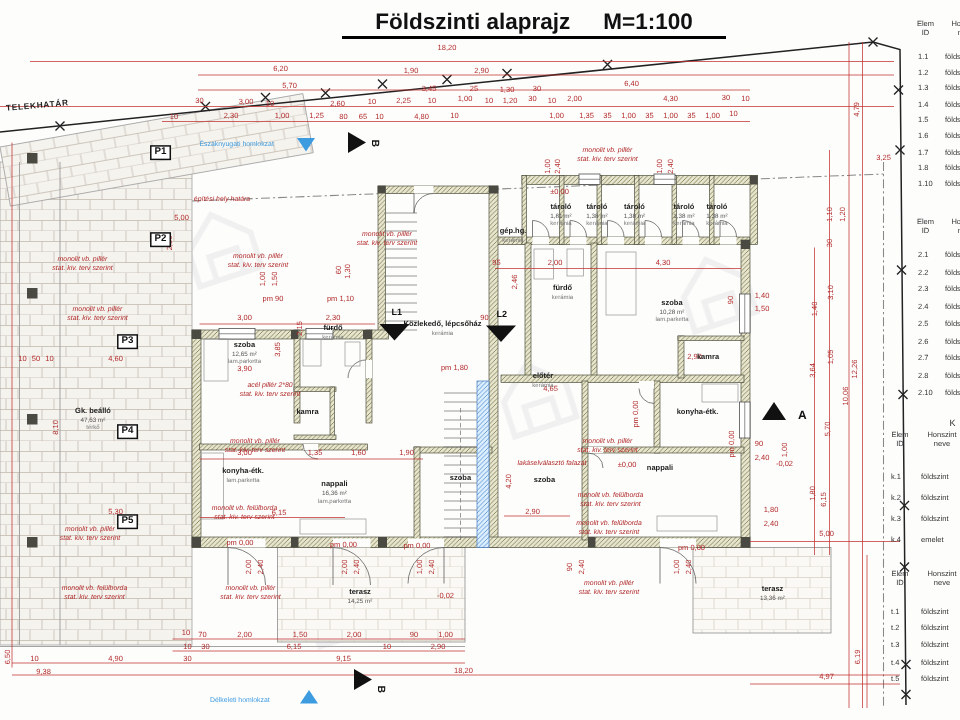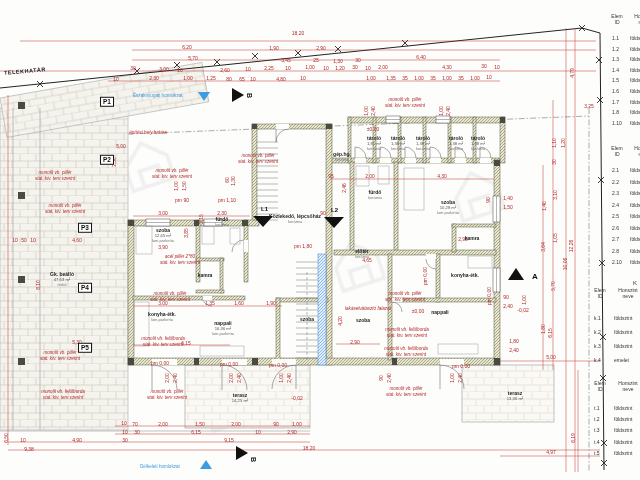--- a/index.html
+++ b/index.html
@@ -234,20 +234,23 @@
   <g stroke="#c03030" stroke-width="0.5">
     <path d="M20 41H596 M132 50H596 M132 60H500 M0 71H596 M108 81H500"></path>
     <path d="M8 95V445 M543 165V370 M553 100V370 M566 28V472 M575 28V472 M578 370V472"></path>
     <path d="M115 426H310 M115 434H310 M8 442H310 M8 450H600 M500 361H600 M500 456H600"></path>
     <path d="M133 216H250 M330 179H494 M133 306H282 M133 345H230 M336 344H380"></path>
   </g>
 </svg>
 
 <div id="labels">
 
+  <div class="title-block">
+    <span>Földszinti alaprajz</span><span class="sc">M=1:100</span>
+  </div>
 
   <div class="boundary-label">TELEKHATÁR</div>
 
   <div class="facade" style="left:133px;top:93px;">Északnyugati homlokzat</div>
   <div class="tri tri-down-blue" style="left:198px;top:92px;"></div>
   <div class="facade" style="left:140px;top:464px;">Délkeleti homlokzat</div>
   <div class="tri tri-up-blue" style="left:200px;top:460px;"></div>
 
   <div class="tri tri-right" style="left:232px;top:88px;"></div>
   <div class="mletter" style="left:247px;top:92px;font-size:7px;transform:rotate(90deg);">B</div>

